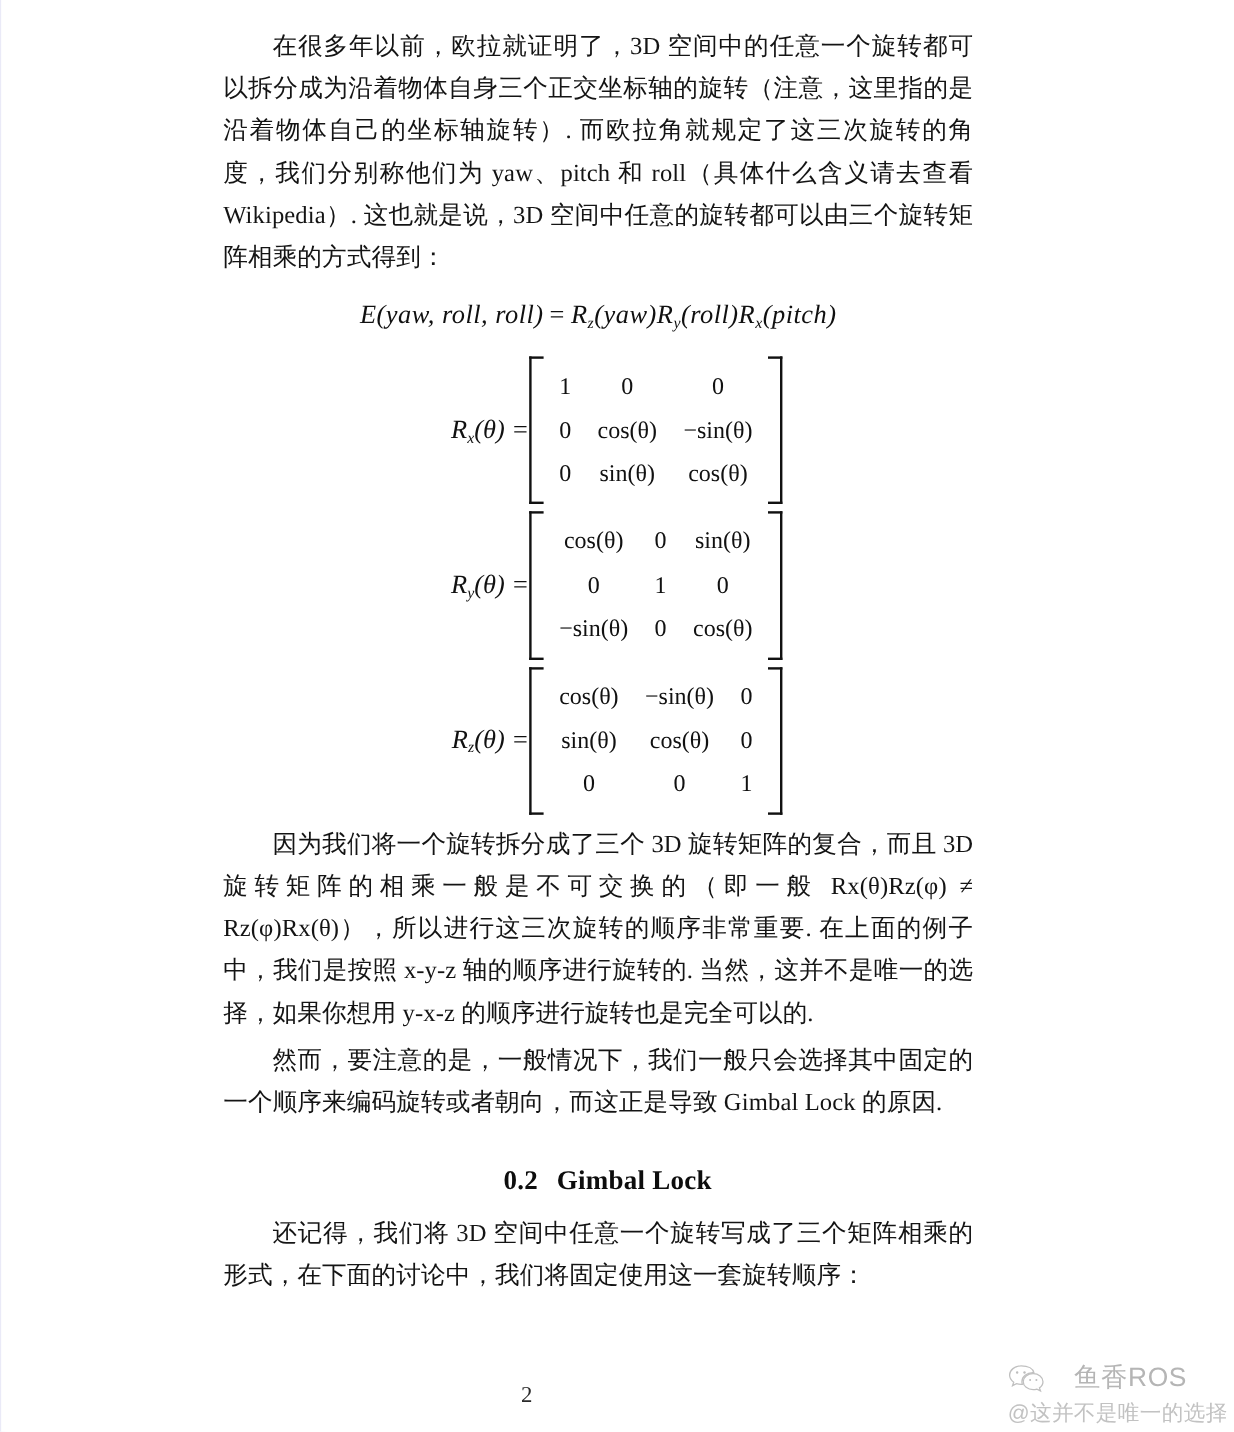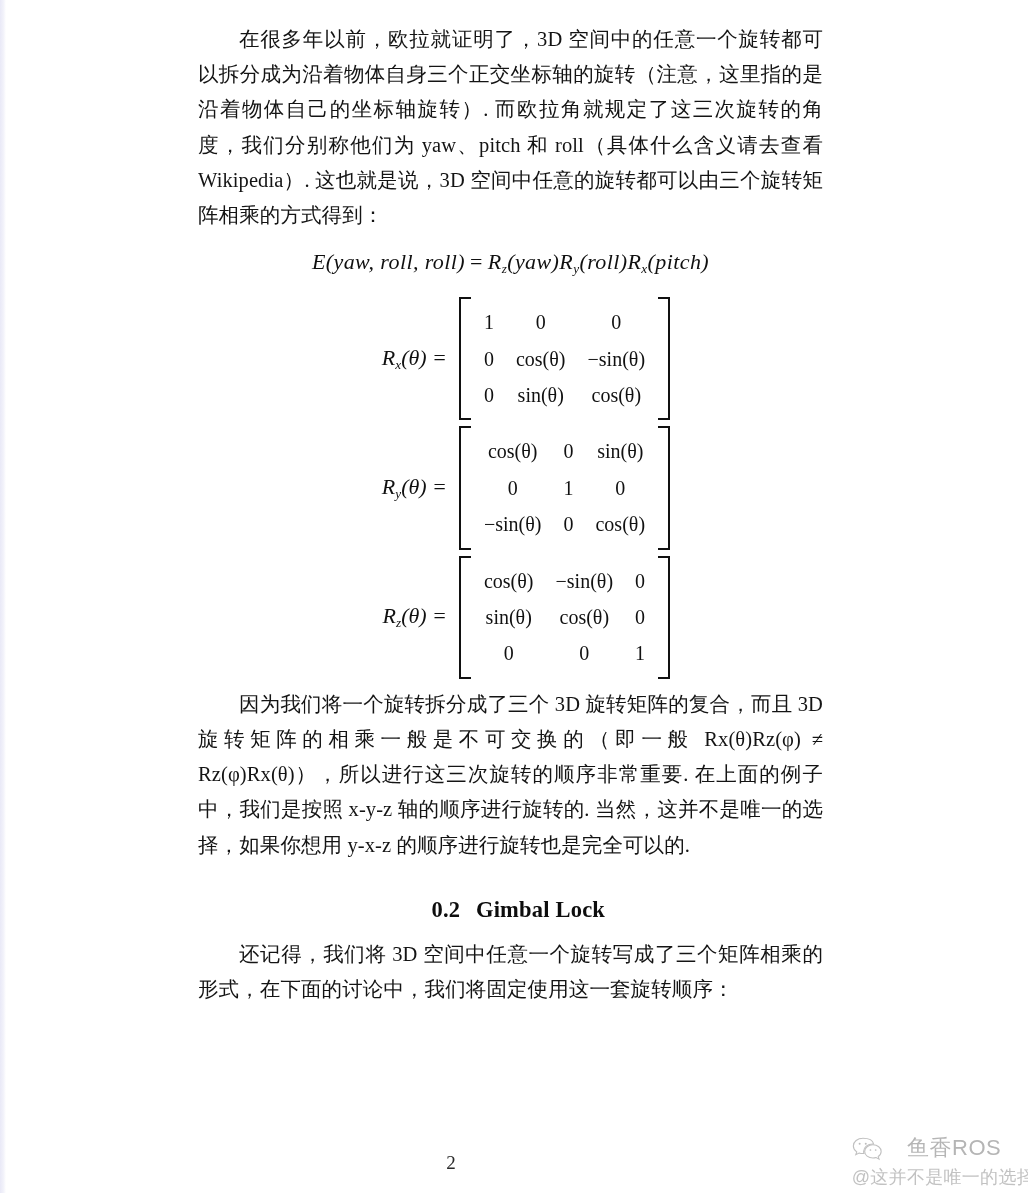--- a/index.html
+++ b/index.html
@@ -21,21 +21,21 @@
     position: absolute;
     left: 0;
     top: 0;
     width: 6px;
     height: 1193px;
     background: linear-gradient(to right, #e9e9f7 0%, #f2f2fa 55%, #ffffff 100%);
   }
 
   .page {
     position: absolute;
-    left: 13px;
+    left: 1px;
     top: 0;
     width: 876px;
     height: 1193px;
     background: #ffffff;
   }
 
   .content {
     position: absolute;
     left: 185px;
     top: 22px;
@@ -87,21 +87,21 @@
     display: flex;
     align-items: center;
     justify-content: center;
     margin-bottom: 6px;
   }
   .mat-label {
     font-size: 22px;
     font-style: italic;
     font-family: "Liberation Serif", "DejaVu Serif", serif;
     white-space: nowrap;
-    padding-right: 12px;
+    padding-right: 0;
     min-width: 96px;
     text-align: right;
   }
   .mat-label sub {
     font-size: 0.6em;
     vertical-align: -0.3em;
   }
 
   .bracket-wrap {
     position: relative;
@@ -289,20 +289,23 @@
             </table>
         </div>
       </div>
 
     </div>
 
     <p class="para">
       <span>因为我们将一个旋转拆分成了三个 3D 旋转矩阵的复合，而且 3D 旋转矩阵的相乘一般是不可交换的（即一般 Rx(θ)Rz(φ) ≠ Rz(φ)Rx(θ)），所以进行这三次旋转的顺序非常重要. 在上面的例子中，我们是按照 x-y-z 轴的顺序进行旋转的. 当然，这并不是唯一的选择，如果你想用 y-x-z 的顺序进行旋转也是完全可以的.</span>
     </p>
 
+    <p class="para">
+      <span>然而，要注意的是，一般情况下，我们一般只会选择其中固定的一个顺序来编码旋转或者朝向，而这正是导致 Gimbal Lock 的原因.</span>
+    </p>
 
     <h2 class="section">
       <span class="secnum">0.2</span><span>Gimbal Lock</span>
     </h2>
 
     <p class="para">
       <span>还记得，我们将 3D 空间中任意一个旋转写成了三个矩阵相乘的形式，在下面的讨论中，我们将固定使用这一套旋转顺序：</span>
     </p>
 
   </div>

